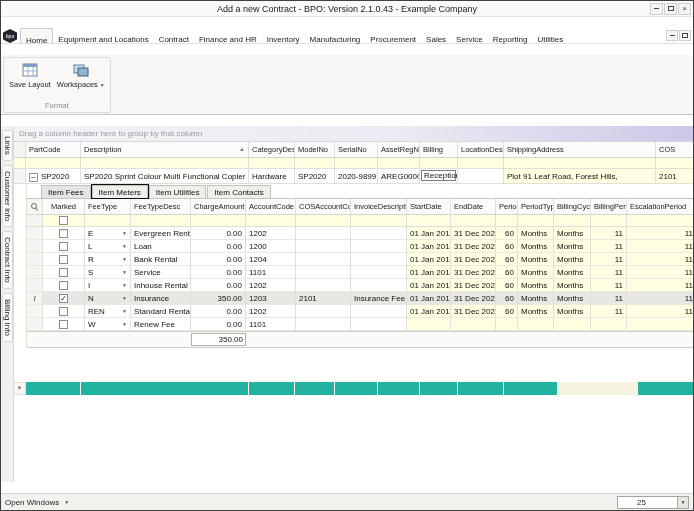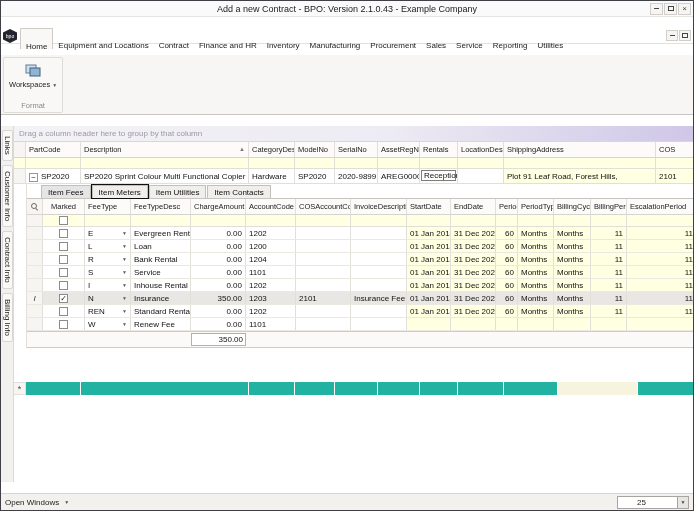--- a/index.html
+++ b/index.html
@@ -12,21 +12,21 @@
   
   .titlebar{height:16px;flex:none;display:flex;align-items:center;background:#fbfafa;border-bottom:1px solid #e7e5e1;position:relative;}
   .title-text{position:absolute;left:0;right:0;text-align:center;font-size:9px;color:#1a1a1a;}
   .win-controls{margin-left:auto;display:flex;padding-right:2px;position:relative;z-index:2;}
   .wc{width:13px;height:12px;display:flex;align-items:center;justify-content:center;border:1px solid #d2cfca;background:#f6f5f3;margin-left:1px;font-size:8px;line-height:8px;color:#444;}
   .wc .bar{width:5px;height:1px;background:#444;}
   .wc .box{width:6px;height:5px;border:1px solid #444;}
   
   .tabrow{height:16px;flex:none;display:flex;align-items:stretch;background:#fff;border-bottom:1px solid #e3e1dd;padding-left:2px;}
   .appbtn{width:14px;height:14px;margin:1px 3px 0 0;background:#24242e;clip-path:polygon(50% 0,100% 25%,100% 75%,50% 100%,0 75%,0 25%);color:#fff;font-size:5px;display:flex;align-items:center;justify-content:center;flex:none;}
-  .rtab{padding:10px 5px;font-size:8px;line-height:15px;white-space:nowrap;color:#222;}
+  .rtab{padding:4px 5px;font-size:8px;line-height:15px;white-space:nowrap;color:#222;}
   .rtab.active{border:1px solid #cfccc6;border-bottom:none;background:#f9f8f6;}
   .tabrow .win-controls .wc{width:12px;height:11px;margin-top:2px;}
   
   .ribbon{height:60px;flex:none;background:#f7f6f4;border-bottom:1px solid #c9c6c1;display:flex;padding:2px 2px 1px 2px;}
   .rgroup{border:1px solid #dedcd7;border-radius:2px;margin-right:3px;display:flex;flex-direction:column;background:#f9f8f6;}
   .rgroup-btns{flex:1;display:flex;padding:1px 2px;}
   .rgroup-label{height:11px;font-size:7.5px;color:#8e8b84;text-align:center;line-height:10px;}
   .rbtn{min-width:32px;display:flex;flex-direction:column;align-items:center;padding:2px 3px 0 3px;font-size:7.5px;color:#222;border-radius:2px;}
   .rbtn svg{flex:none;}
   .rbtn .lbl{margin-top:1px;white-space:nowrap;}
@@ -142,20 +142,30 @@
         </div>
 
     </div>
   </div>
 
   <div class="ribbon">
     <div class="rgroup">
       <div class="rgroup-btns">
         <div class="rbtn">
           <svg width="18" height="18">
+              <rect x="2" y="3" width="14" height="12" fill="#fff" stroke="#6f84a6"></rect>
+              <rect x="2" y="3" width="14" height="3" fill="#7f9cc6"></rect>
+              <line x1="7" y1="6" x2="7" y2="15" stroke="#9db2cc"></line>
+              <line x1="12" y1="6" x2="12" y2="15" stroke="#9db2cc"></line>
+              <line x1="2" y1="10" x2="16" y2="10" stroke="#9db2cc"></line>
+            </svg>
+          <span class="lbl">Save Layout</span>
+        </div>
+        <div class="rbtn">
+          <svg width="18" height="18">
               <rect x="2" y="4" width="10" height="8" fill="#cfe0ea" stroke="#5f7d96"></rect>
               <rect x="6" y="7" width="10" height="8" fill="#8fb4d4" stroke="#3e607c"></rect>
             </svg>
           <span class="lbl"><span>Workspaces</span><span class="dd-small">▼</span></span>
         </div>
       </div>
       <div class="rgroup-label">Format</div>
     </div>
   </div>
 
@@ -174,21 +184,21 @@
         <div class="mcell mc0"></div>
         <div class="mcell mc1">PartCode</div>
         <div class="mcell mc2 hdr">
             <span>Description</span>
             <span class="sort-glyph">▲</span>
           </div>
         <div class="mcell mc3">CategoryDesc</div>
         <div class="mcell mc4">ModelNo</div>
         <div class="mcell mc5">SerialNo</div>
         <div class="mcell mc6">AssetRegNo</div>
-        <div class="mcell mc7">Rentals</div>
+        <div class="mcell mc7">Billing</div>
         <div class="mcell mc8">LocationDesc</div>
         <div class="mcell mc9">ShippingAddress</div>
         <div class="mcell mc10">COS</div>
       </div>
 
       <div class="mfilter">
         <div class="mcell mc0"></div>
         <div class="mcell mc1"></div>
         <div class="mcell mc2"></div>
         <div class="mcell mc3"></div>

